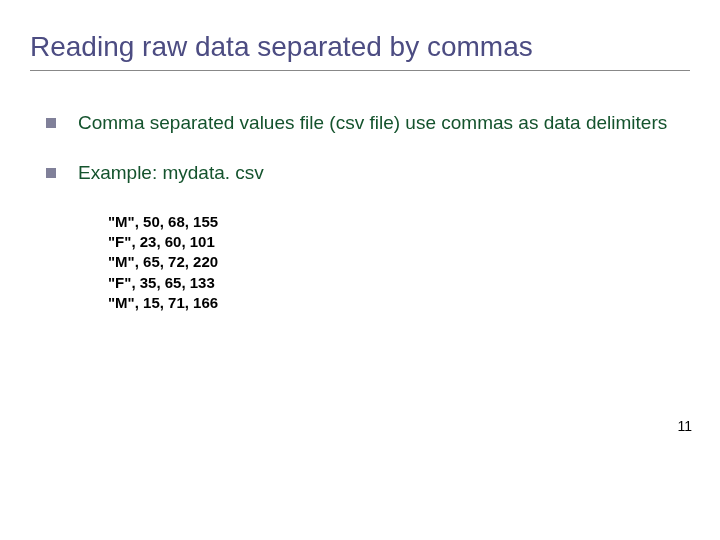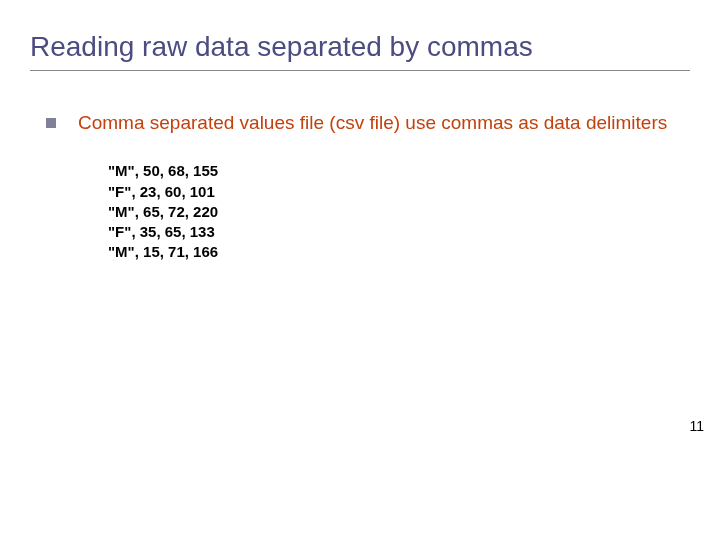--- a/index.html
+++ b/index.html
@@ -36,21 +36,21 @@
     list-style: none;
     padding: 0;
     margin: 0 0 0 16px;
   }
   ul.points > li {
     display: flex;
     align-items: flex-start;
     margin-bottom: 26px;
     font-size: 19px;
     line-height: 1.3;
-    color: #c2410c;
+    color: #14532d;
   }
   ul.points > li .bullet {
     width: 10px;
     height: 10px;
     background: #808099;
     flex: 0 0 10px;
     margin-top: 7px;
     margin-right: 22px;
   }
   ul.points > li .txt {
@@ -59,37 +59,41 @@
   .databox {
     margin-left: 78px;
     margin-top: 6px;
     font-size: 15px;
     line-height: 1.35;
     font-weight: bold;
     color: #000;
   }
   .pagenum {
     position: absolute;
-    right: 16px;
+    right: 28px;
     bottom: 18px;
     font-size: 14px;
     color: #000;
   }
 </style>
 </head>
 <body>
 
 <div class="slide">
   <h1 class="title">Reading raw data separated by commas</h1>
   <hr class="rule">
   <ul class="points">
     <li>
       <span class="bullet"></span>
       <span class="txt">Comma separated values file (csv file) use commas as data delimiters</span>
     </li>
+    <li>
+      <span class="bullet"></span>
+      <span class="txt">Example: mydata. csv</span>
+    </li>
   </ul>
   <div class="databox">
     <div>"M", 50, 68, 155</div>
     <div>"F", 23, 60, 101</div>
     <div>"M", 65, 72, 220</div>
     <div>"F", 35, 65, 133</div>
     <div>"M", 15, 71, 166</div>
   </div>
   <div class="pagenum">11</div>
 </div>

